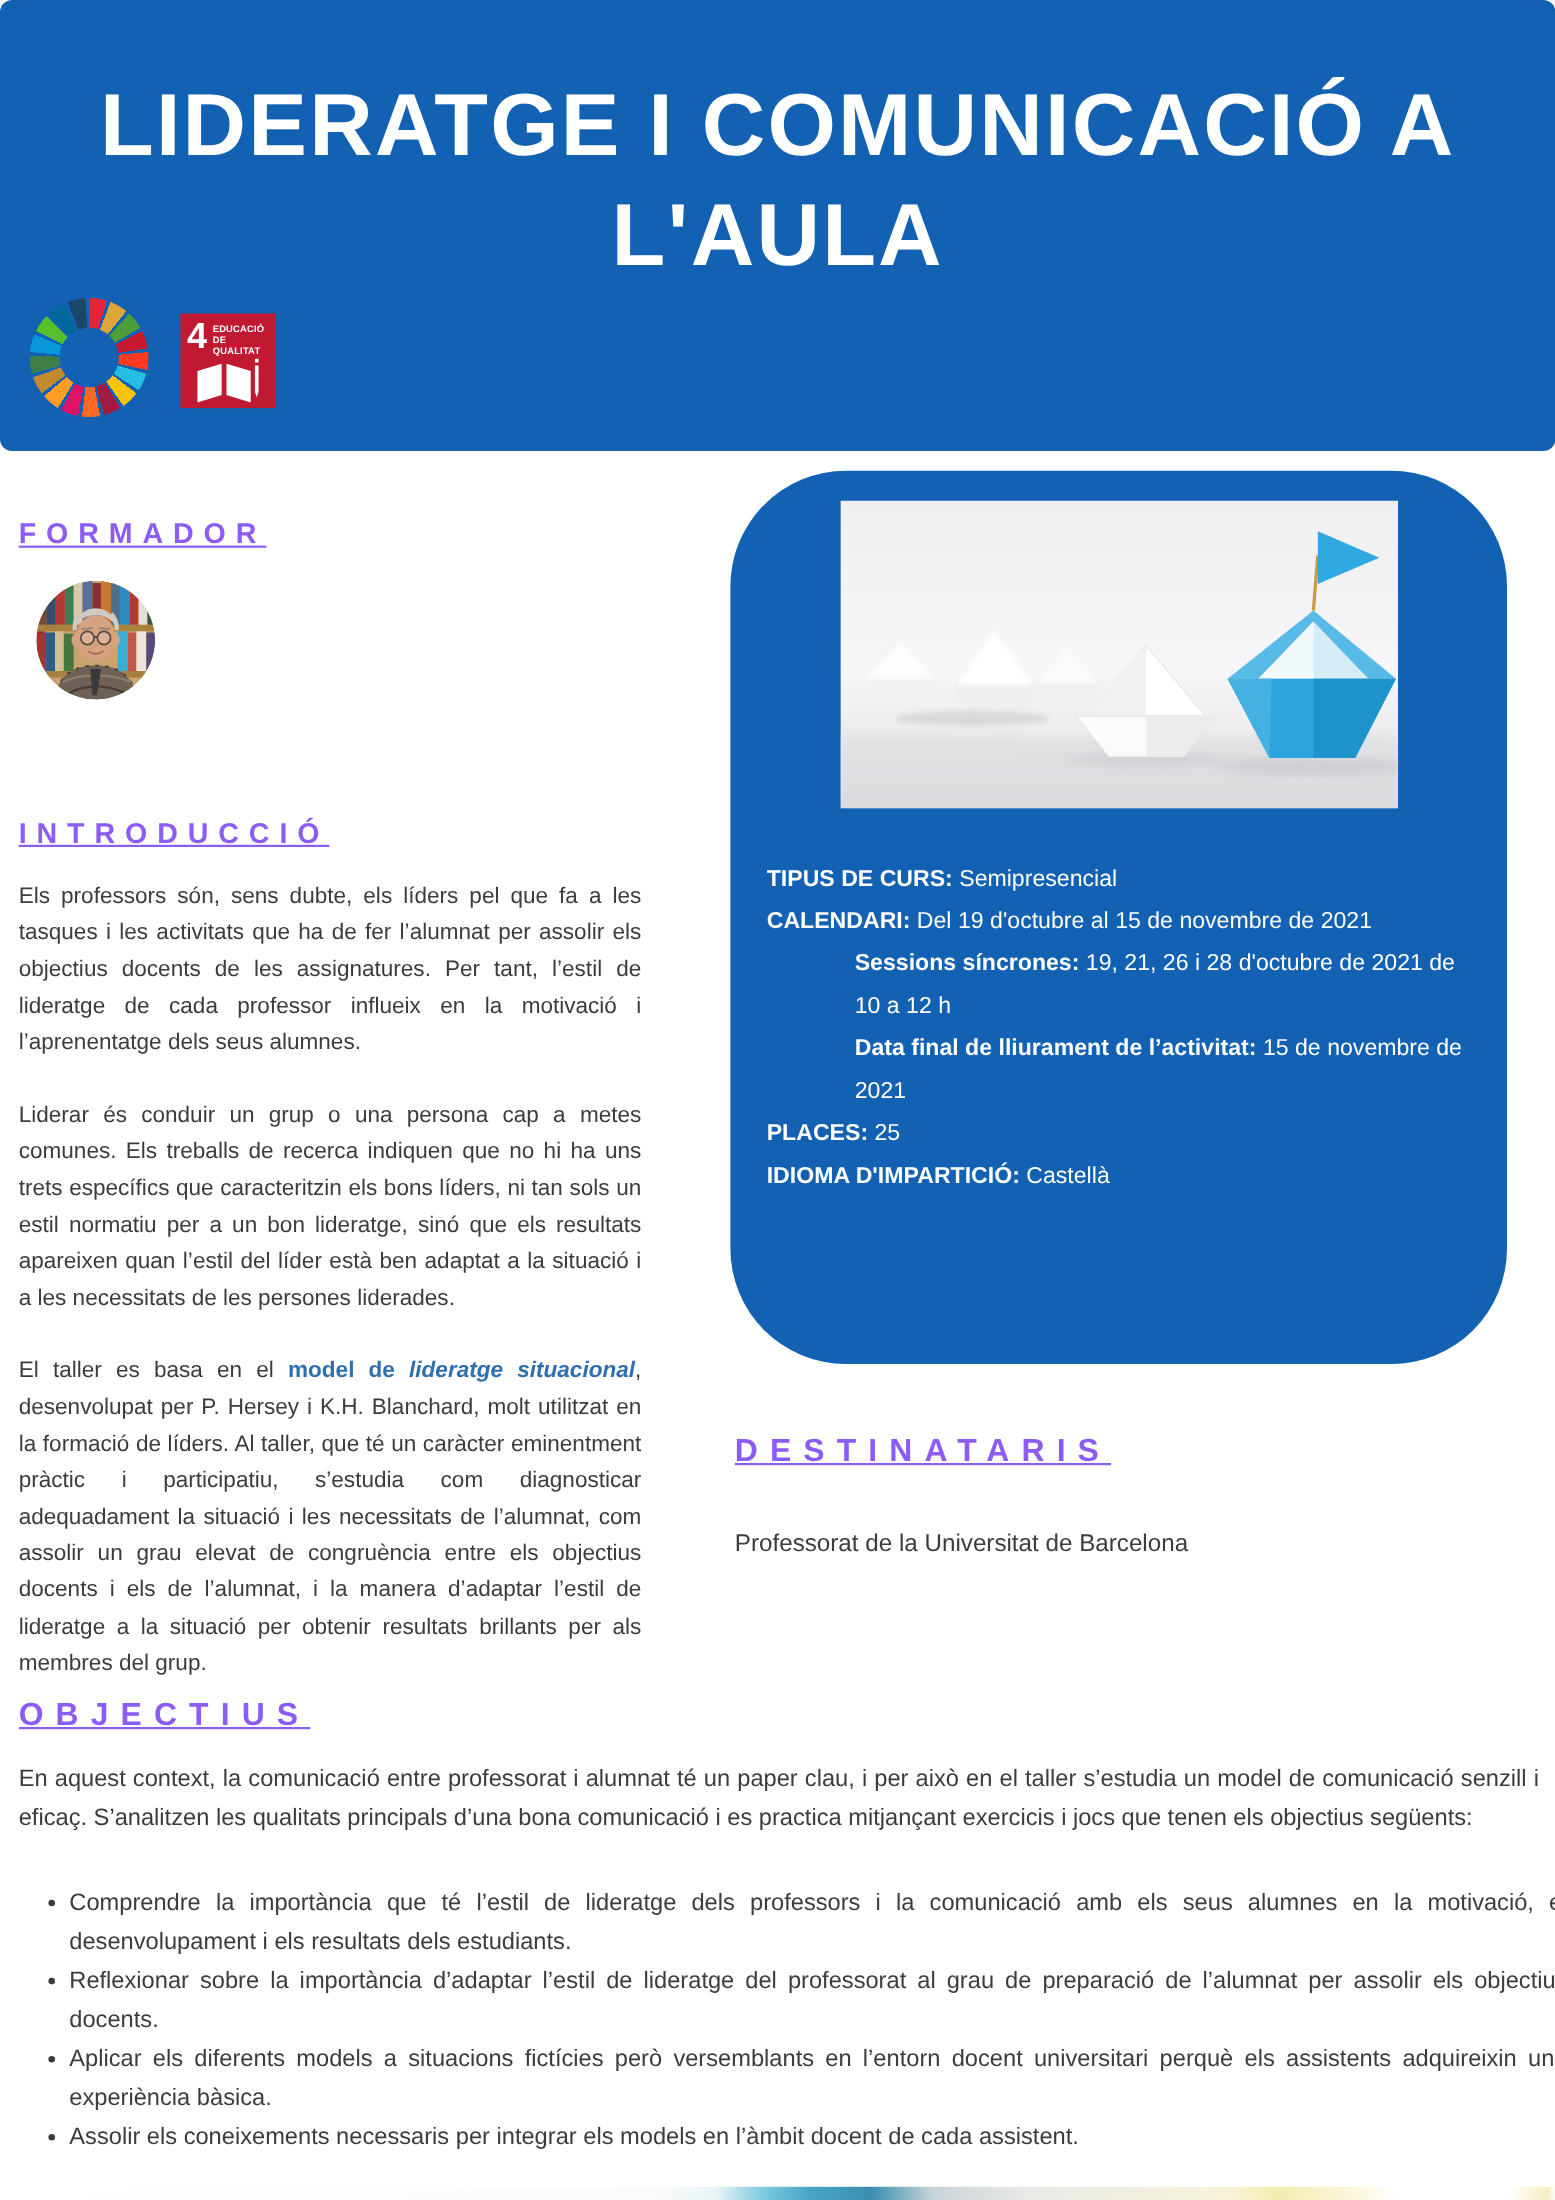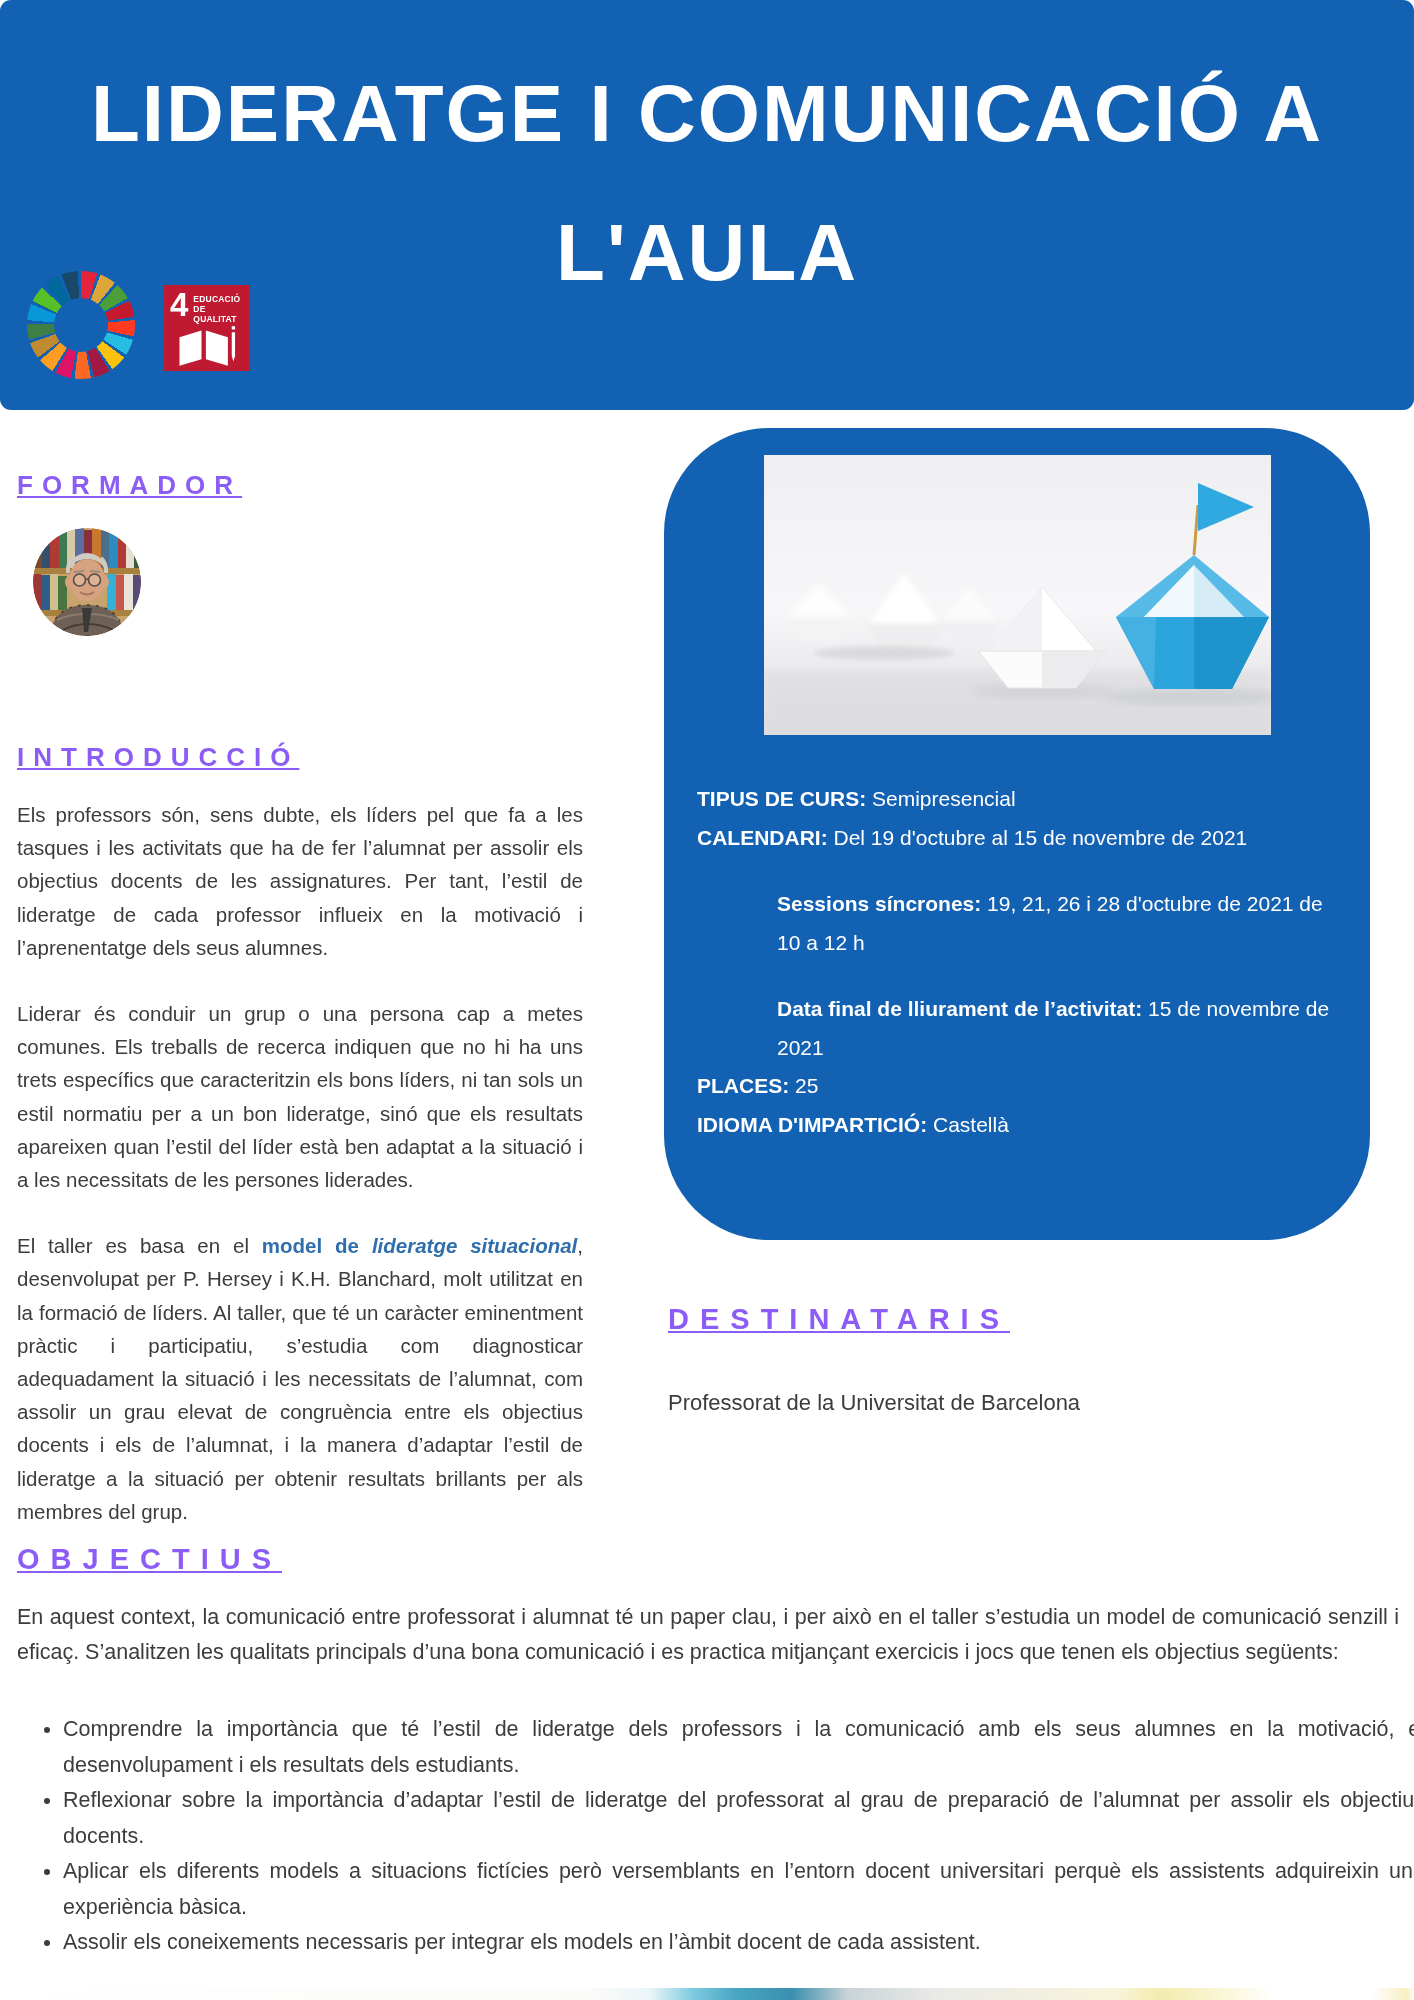--- a/index.html
+++ b/index.html
@@ -7,21 +7,21 @@
     width:1414px;height:2000px;position:relative;overflow:hidden;
     background:#ffffff;
     font-family:"Liberation Sans","DejaVu Sans",sans-serif;
     color:#3C3C3C;
   }
   
   .banner{position:absolute;left:0;top:0;width:1414px;height:410px;background:#1261B3;border-radius:11px;}
   .title{position:absolute;left:0;width:1414px;text-align:center;color:#fff;
          font-weight:bold;font-size:80px;letter-spacing:2px;}
   .title.l1{top:68px;}
-  .title.l2{top:168px;margin-top:39px;}
+  .title.l2{top:168px;}
   
   .sdg-wheel{position:absolute;left:27px;top:271px;width:108px;height:108px;border-radius:50%;
     background:conic-gradient(
       #e5243b 0deg 17.5deg,#1261B3 17.5deg 21.2deg,
       #dda63a 21.2deg 38.7deg,#1261B3 38.7deg 42.4deg,
       #4c9f38 42.4deg 59.9deg,#1261B3 59.9deg 63.5deg,
       #c5192d 63.5deg 81.1deg,#1261B3 81.1deg 84.7deg,
       #ff3a21 84.7deg 102.2deg,#1261B3 102.2deg 105.9deg,
       #26bde2 105.9deg 123.4deg,#1261B3 123.4deg 127.1deg,
       #fcc30b 127.1deg 144.6deg,#1261B3 144.6deg 148.2deg,
@@ -63,21 +63,21 @@
     font-size:20.5px;line-height:33.2px;text-align:justify;}
   .intro-text p{margin:0 0 33px 0;}
   .hl{color:#2F6FAD;font-weight:bold;}
   .hl.it{font-style:italic;}
   
   .card{position:absolute;left:664px;top:428px;width:706px;height:812px;background:#1261B3;
         border-radius:105px;overflow:hidden;}
   .card-photo{display:block;width:507px;height:280px;margin:27px auto 0 auto;}
   .card-text{margin:45px 38px 0 33px;color:#fff;font-size:21px;line-height:38.5px;}
   .card-row{margin:0;}
-  .card-row.indent{margin-left:80px;margin-top:28px;}
+  .card-row.indent{margin-left:80px;}
   .card-row b{font-weight:bold;}
   
   #destinataris-text{position:absolute;left:668px;top:1390px;font-size:22px;}
   
   .obj-intro{position:absolute;left:17px;top:1600px;width:1382px;
     font-size:21.5px;line-height:35px;text-align:justify;margin:0;}
   .obj-list{position:absolute;left:35px;top:1712px;width:1364px;margin:0;padding:0 0 0 28px;
     font-size:21.5px;line-height:35.5px;text-align:justify;}
   .obj-list li{margin:0;padding-right:2px;}
   

